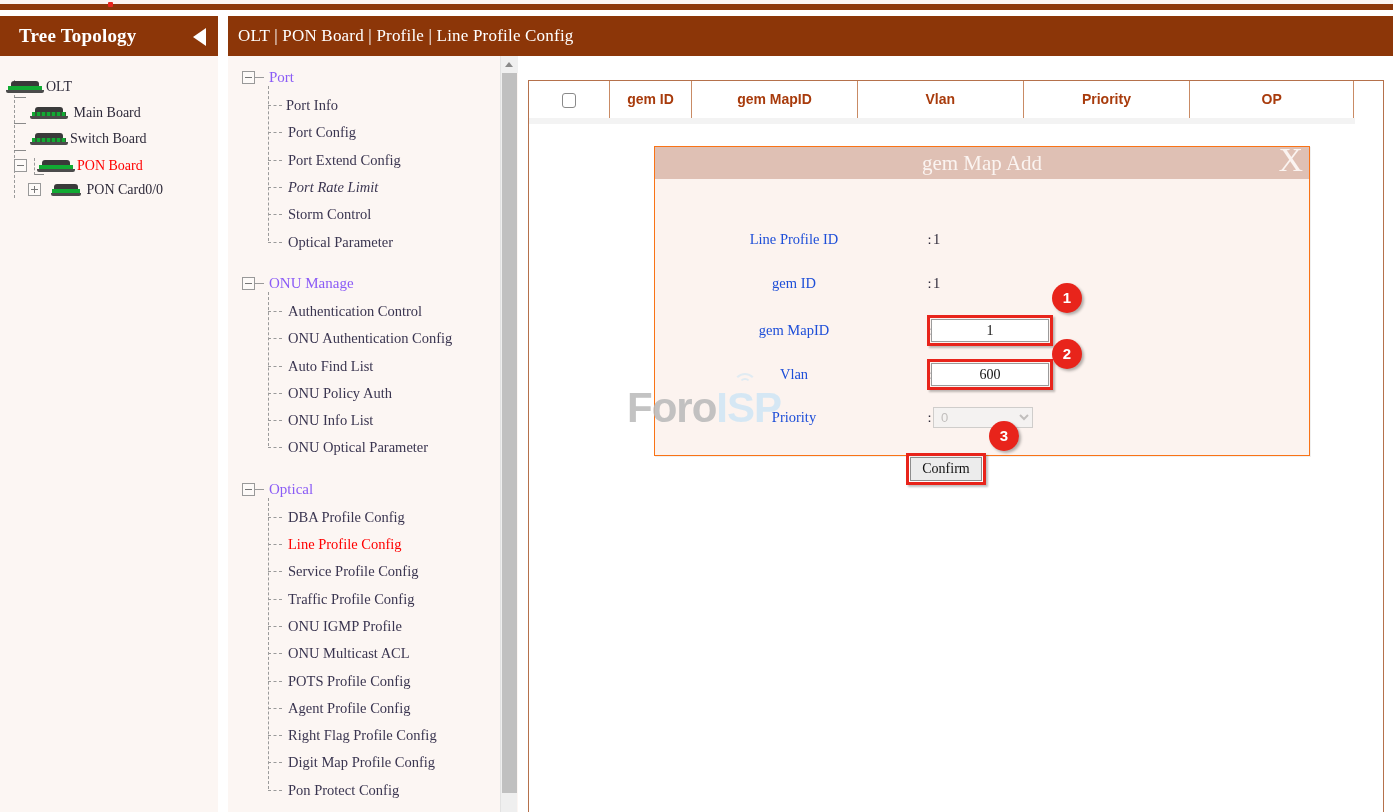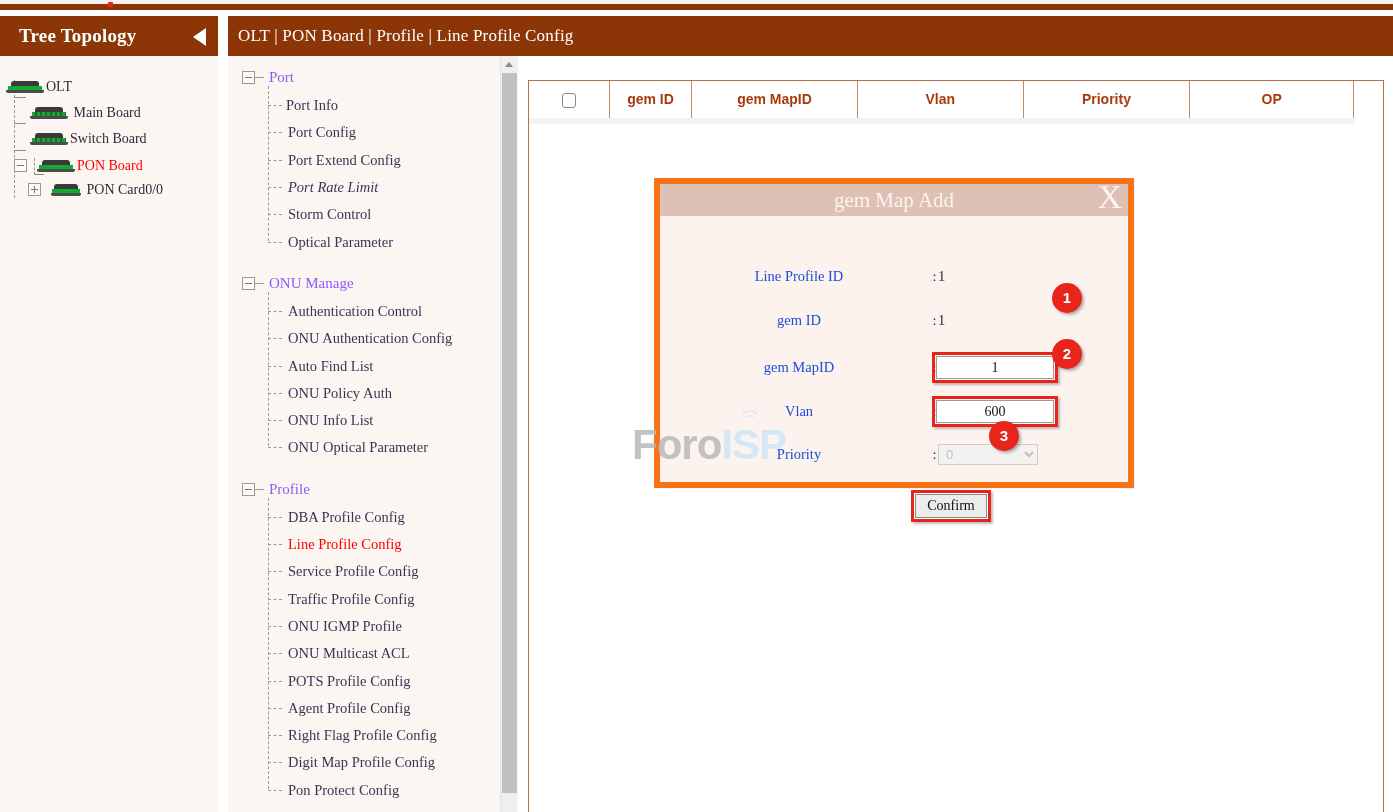--- a/index.html
+++ b/index.html
@@ -185,23 +185,23 @@
     color: #111111;
     font-size: 14px;
     font-family: "Liberation Serif", serif;
     text-align: center; padding: 0 6px;
     cursor: pointer;
   }
   .btn.disabled { color: #b4b4b4; border-color: #c6c6c6; background: #f0f0f0; cursor: default; }
 
   
   .modal {
-    position: absolute; left: 654px; top: 178px; width: 480px; height: 310px;
+    position: absolute; left: 654px; top: 146px; width: 656px; height: 310px;
     background: #fcf3ef;
-    border: 6px solid #f97316;
+    border: 1px solid #f97316;
     box-shadow: 1px 1px 0 rgba(0,0,0,.06);
   }
   .modal-title {
     position: absolute; left: 0; top: 0; width: 100%; height: 32px;
     background: #dfc0b4;
   }
   .modal-title .t {
     position: absolute; left: 0; top: 0; width: 100%; height: 32px;
     line-height: 32px; text-align: center;
     color: #fbf4f1; font-size: 21px;
@@ -346,21 +346,21 @@
         <div class="mnode" style="left: 40px; top: 176.5px;"><span style="display:inline-block;width:14px;border-top:1px dashed #9a9a9a;vertical-align:middle;"></span><span class="mlbl" style="margin-left:6px;">Optical Parameter</span></div>
         <div class="vline" style="left: 40px; top: 30px; height: 154.5px;"></div>
         <div class="mnode group" style="left: 14px; top: 217.8px;"><span class="expander"></span><span style="display:inline-block;width:9px;border-top:1px solid #9a9a9a;vertical-align:middle;"></span><span class="mlbl" style="margin-left:5px;">ONU Manage</span></div>
         <div class="mnode" style="left: 40px; top: 245.8px;"><span style="display:inline-block;width:14px;border-top:1px dashed #9a9a9a;vertical-align:middle;"></span><span class="mlbl" style="margin-left:6px;">Authentication Control</span></div>
         <div class="mnode" style="left: 40px; top: 273.1px;"><span style="display:inline-block;width:14px;border-top:1px dashed #9a9a9a;vertical-align:middle;"></span><span class="mlbl" style="margin-left:6px;">ONU Authentication Config</span></div>
         <div class="mnode" style="left: 40px; top: 300.4px;"><span style="display:inline-block;width:14px;border-top:1px dashed #9a9a9a;vertical-align:middle;"></span><span class="mlbl" style="margin-left:6px;">Auto Find List</span></div>
         <div class="mnode" style="left: 40px; top: 327.7px;"><span style="display:inline-block;width:14px;border-top:1px dashed #9a9a9a;vertical-align:middle;"></span><span class="mlbl" style="margin-left:6px;">ONU Policy Auth</span></div>
         <div class="mnode" style="left: 40px; top: 355px;"><span style="display:inline-block;width:14px;border-top:1px dashed #9a9a9a;vertical-align:middle;"></span><span class="mlbl" style="margin-left:6px;">ONU Info List</span></div>
         <div class="mnode" style="left: 40px; top: 382.3px;"><span style="display:inline-block;width:14px;border-top:1px dashed #9a9a9a;vertical-align:middle;"></span><span class="mlbl" style="margin-left:6px;">ONU Optical Parameter</span></div>
         <div class="vline" style="left: 40px; top: 235.8px; height: 154.5px;"></div>
-        <div class="mnode group" style="left: 14px; top: 423.6px;"><span class="expander"></span><span style="display:inline-block;width:9px;border-top:1px solid #9a9a9a;vertical-align:middle;"></span><span class="mlbl" style="margin-left:5px;">Profile</span></div>
+        <div class="mnode group" style="left: 14px; top: 423.6px;"><span class="expander"></span><span style="display:inline-block;width:9px;border-top:1px solid #9a9a9a;vertical-align:middle;"></span><span class="mlbl" style="margin-left:5px;">Optical</span></div>
         <div class="mnode" style="left: 40px; top: 451.6px;"><span style="display:inline-block;width:14px;border-top:1px dashed #9a9a9a;vertical-align:middle;"></span><span class="mlbl" style="margin-left:6px;">DBA Profile Config</span></div>
         <div class="mnode active" style="left: 40px; top: 478.9px;"><span style="display:inline-block;width:14px;border-top:1px dashed #9a9a9a;vertical-align:middle;"></span><span class="mlbl" style="margin-left:6px;">Line Profile Config</span></div>
         <div class="mnode" style="left: 40px; top: 506.2px;"><span style="display:inline-block;width:14px;border-top:1px dashed #9a9a9a;vertical-align:middle;"></span><span class="mlbl" style="margin-left:6px;">Service Profile Config</span></div>
         <div class="mnode" style="left: 40px; top: 533.5px;"><span style="display:inline-block;width:14px;border-top:1px dashed #9a9a9a;vertical-align:middle;"></span><span class="mlbl" style="margin-left:6px;">Traffic Profile Config</span></div>
         <div class="mnode" style="left: 40px; top: 560.8px;"><span style="display:inline-block;width:14px;border-top:1px dashed #9a9a9a;vertical-align:middle;"></span><span class="mlbl" style="margin-left:6px;">ONU IGMP Profile</span></div>
         <div class="mnode" style="left: 40px; top: 588.1px;"><span style="display:inline-block;width:14px;border-top:1px dashed #9a9a9a;vertical-align:middle;"></span><span class="mlbl" style="margin-left:6px;">ONU Multicast ACL</span></div>
         <div class="mnode" style="left: 40px; top: 615.4px;"><span style="display:inline-block;width:14px;border-top:1px dashed #9a9a9a;vertical-align:middle;"></span><span class="mlbl" style="margin-left:6px;">POTS Profile Config</span></div>
         <div class="mnode" style="left: 40px; top: 642.7px;"><span style="display:inline-block;width:14px;border-top:1px dashed #9a9a9a;vertical-align:middle;"></span><span class="mlbl" style="margin-left:6px;">Agent Profile Config</span></div>
         <div class="mnode" style="left: 40px; top: 670px;"><span style="display:inline-block;width:14px;border-top:1px dashed #9a9a9a;vertical-align:middle;"></span><span class="mlbl" style="margin-left:6px;">Right Flag Profile Config</span></div>
         <div class="mnode" style="left: 40px; top: 697.3px;"><span style="display:inline-block;width:14px;border-top:1px dashed #9a9a9a;vertical-align:middle;"></span><span class="mlbl" style="margin-left:6px;">Digit Map Profile Config</span></div>

